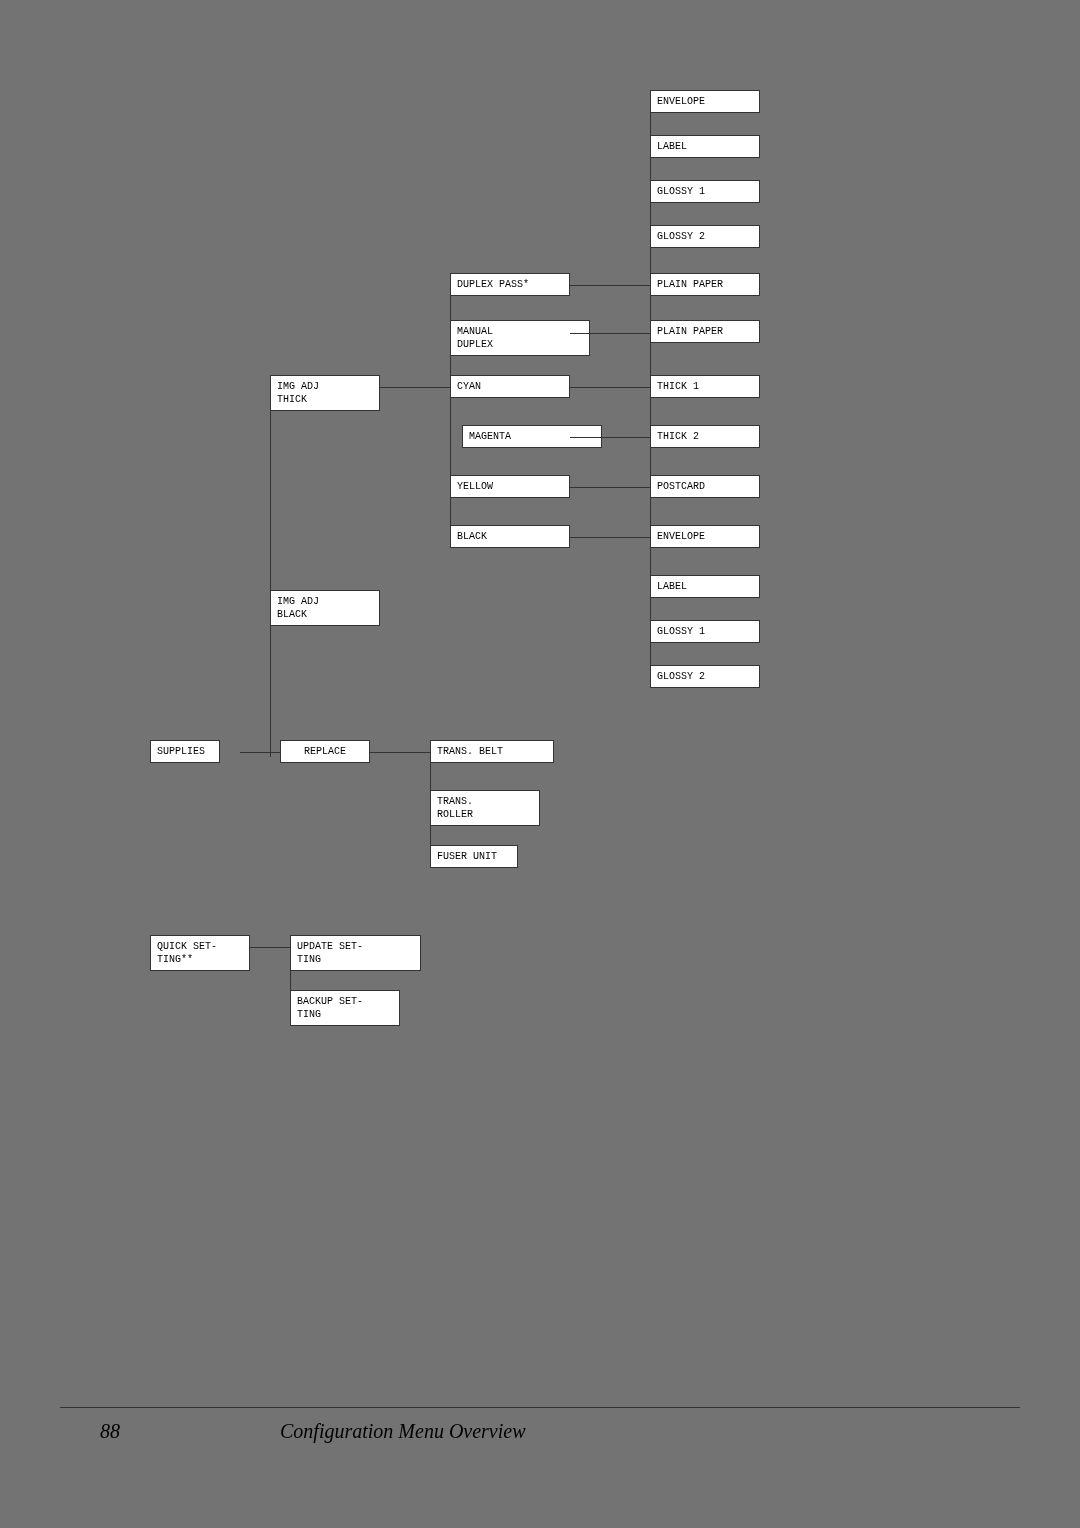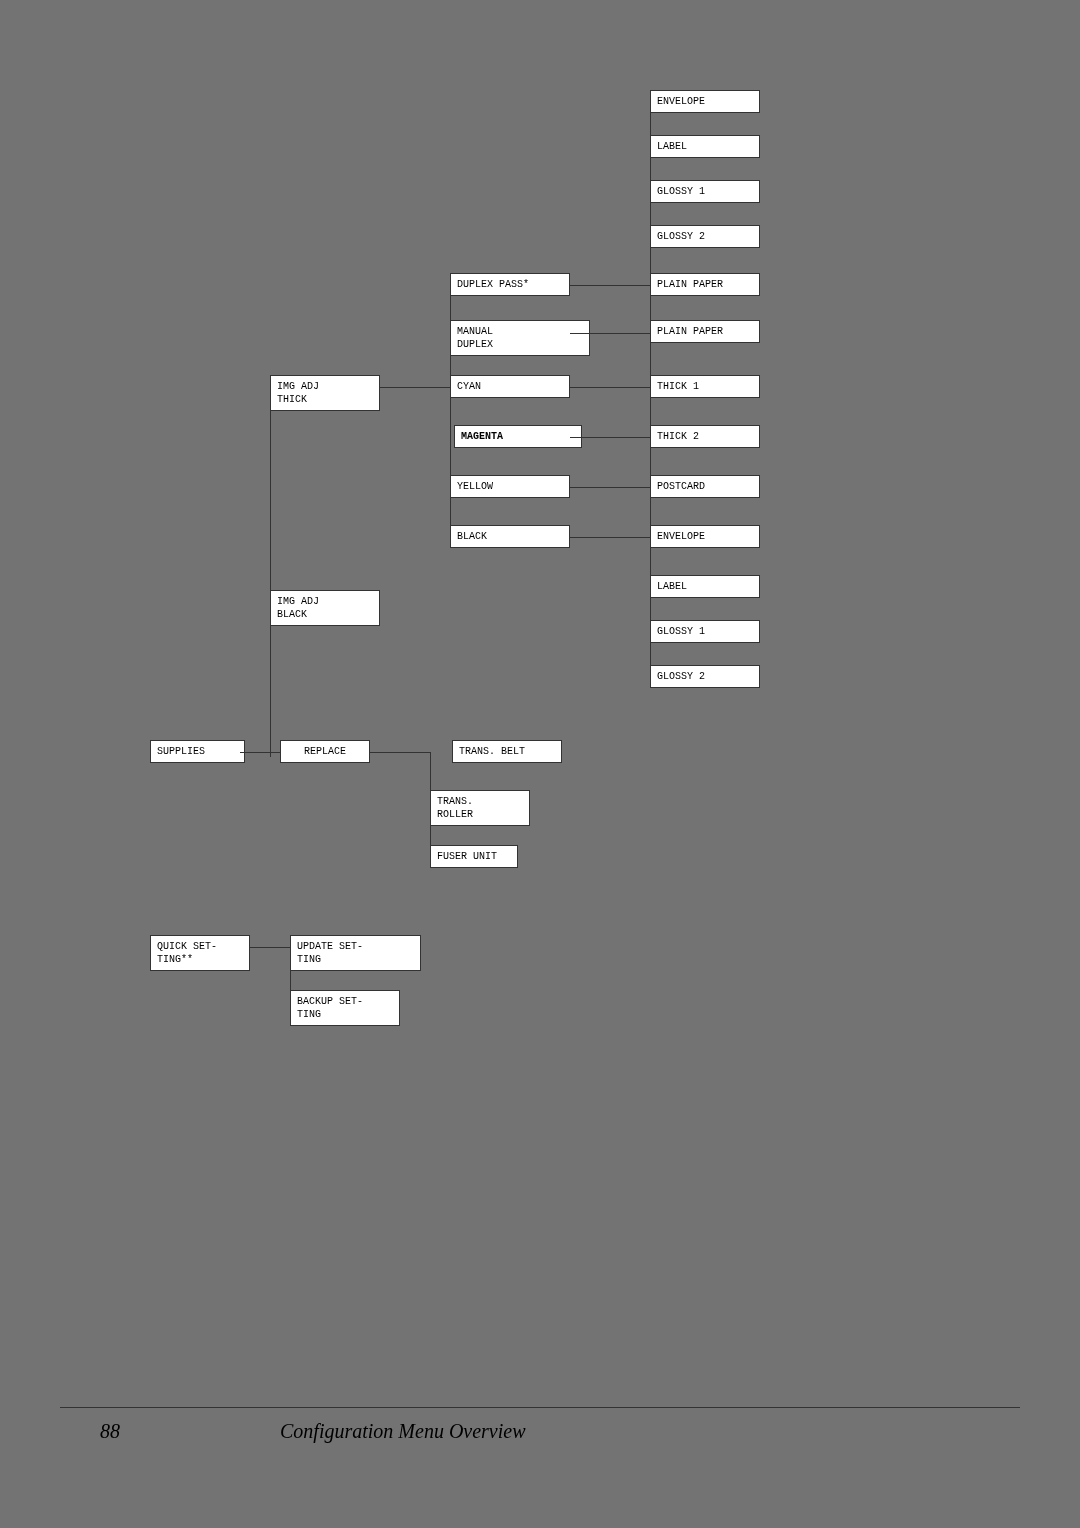--- a/index.html
+++ b/index.html
@@ -92,21 +92,21 @@
 
     <div class="node" style="left:300px; top:240px; width:140px;">MANUAL
 DUPLEX</div>
 
     <div class="node" style="left:500px; top:240px; width:110px;">PLAIN PAPER</div>
 
     <div class="node" style="left:300px; top:295px; width:120px;">CYAN</div>
 
     <div class="node" style="left:500px; top:295px; width:110px;">THICK 1</div>
 
-    <div class="node" style="left:304px; top:345px; width:128px;font-weight:bold;">MAGENTA</div>
+    <div class="node" style="left:312px; top:345px; width:140px;">MAGENTA</div>
 
     <div class="node" style="left:500px; top:345px; width:110px;">THICK 2</div>
 
     <div class="node" style="left:300px; top:395px; width:120px;">YELLOW</div>
 
     <div class="node" style="left:500px; top:395px; width:110px;">POSTCARD</div>
 
     <div class="node" style="left:300px; top:445px; width:120px;">BLACK</div>
 
     <div class="node" style="left:500px; top:445px; width:110px;">ENVELOPE</div>
@@ -138,29 +138,29 @@
     <div class="node" style="left:500px; top:540px; width:110px;">GLOSSY 1</div>
     <div class="node" style="left:500px; top:585px; width:110px;">GLOSSY 2</div>
 
     <div class="vline" style="left:500px; top:457px; height:145px;"></div>
 
     <div class="node" style="left:120px; top:510px; width:110px;">IMG ADJ
 BLACK</div>
 
     <div class="vline" style="left:120px; top:320px; height:207px;"></div>
 
-    <div class="node" style="left:0px; top:660px; width:95px;">SUPPLIES</div>
+    <div class="node" style="left:0px; top:660px; width:70px;">SUPPLIES</div>
 
     <div class="node" style="left:130px; top:660px; width:90px;text-align:center;">REPLACE</div>
 
     <div class="hline" style="left:90px; top:672px; width:40px;"></div>
 
-    <div class="node" style="left:280px; top:660px; width:110px;margin-left:22px;">TRANS. BELT</div>
+    <div class="node" style="left:280px; top:660px; width:124px;">TRANS. BELT</div>
 
-    <div class="node" style="left:280px; top:710px; width:100px;">TRANS.
+    <div class="node" style="left:280px; top:710px; width:110px;">TRANS.
 ROLLER</div>
 
     <div class="node" style="left:280px; top:765px; width:88px;">FUSER UNIT</div>
 
     <div class="hline" style="left:220px; top:672px; width:60px;"></div>
 
     <div class="vline" style="left:280px; top:672px; height:105px;"></div>
 
     <div class="node" style="left:0px; top:855px; width:100px;">QUICK SET-
 TING**</div>

